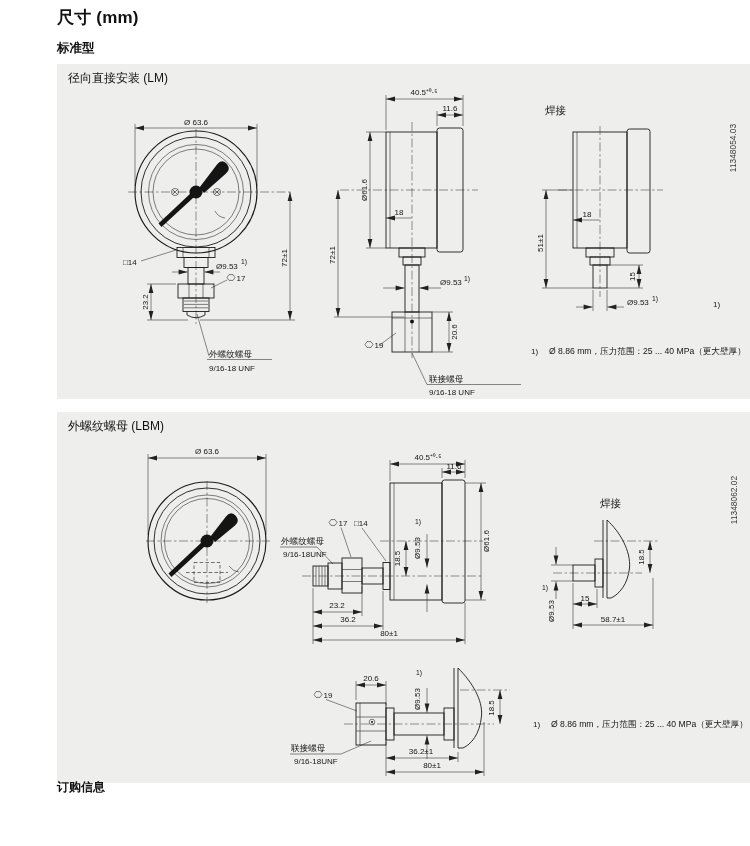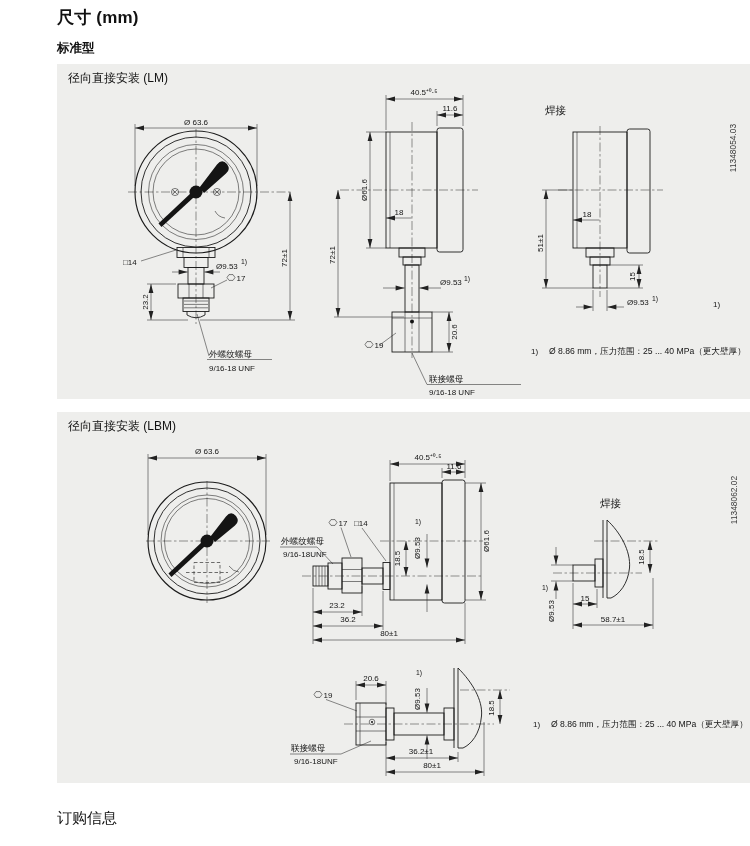--- a/index.html
+++ b/index.html
@@ -5,21 +5,21 @@
   html,body{margin:0;padding:0;background:#fff;}
   body{width:750px;height:846px;font-family:"Liberation Sans",sans-serif;color:#111;}
   .page{position:relative;width:750px;height:846px;overflow:hidden;background:#fff;}
   .h1{position:absolute;left:57px;top:6px;font-size:17px;font-weight:bold;letter-spacing:.2px;}
   .h2{position:absolute;left:57px;top:40px;font-size:12.5px;font-weight:bold;}
   .panel{position:absolute;left:57px;width:693px;background:#eeeeec;}
   #panel-lm{top:64px;height:335px;}
   #panel-lbm{top:412px;height:371px;}
   .ptitle{position:absolute;left:11px;top:6px;font-size:12px;font-weight:normal;}
   .panel svg{position:absolute;left:0;top:0;}
-  .fh{position:absolute;left:57px;top:809px;font-size:15px;font-weight:normal;}
+  .fh{position:absolute;left:57px;top:779px;font-size:12px;font-weight:bold;}
   .fl{position:absolute;left:57px;top:812px;font-size:13px;}
   
   .o{fill:none;stroke:#1b1b1b;stroke-width:0.9;}
   .o2{fill:none;stroke:#1b1b1b;stroke-width:1.15;}
   .thin{fill:none;stroke:#1b1b1b;stroke-width:0.55;}
   .dim{fill:none;stroke:#2a2a2a;stroke-width:0.55;}
   .cl{fill:none;stroke:#2a2a2a;stroke-width:0.5;stroke-dasharray:9 2.5 2.5 2.5;}
   .dsq{fill:none;stroke:#333;stroke-width:0.7;stroke-dasharray:3.5 2.2;}
   .blk{fill:#141414;stroke:none;}
   text{font-family:"Liberation Sans",sans-serif;fill:#151515;}
@@ -355,18 +355,18 @@
         <text class="tc" x="291" y="751">联接螺母</text>
         <line class="dim" x1="290" y1="754" x2="341" y2="754"></line>
         <line class="dim" x1="341" y1="754" x2="371" y2="741"></line>
         <text class="t" x="294" y="764">9/16-18UNF</text>
       </g>
 
       <text class="t" x="533" y="727">1)</text>
       <text class="tc" x="551" y="727">Ø 8.86 mm，压力范围：25 ... 40 MPa（更大壁厚）</text>
       <text class="tid mid" x="737" y="500" transform="rotate(-90 737 500)">11348062.02</text>
     </svg>
-    <div class="ptitle">径向直接安装 (LBM)</div>
+    <div class="ptitle">外螺纹螺母 (LBM)</div>
   </div>
 
   <div class="fh">订购信息</div>
 
 </div>
 
 </body></html>

